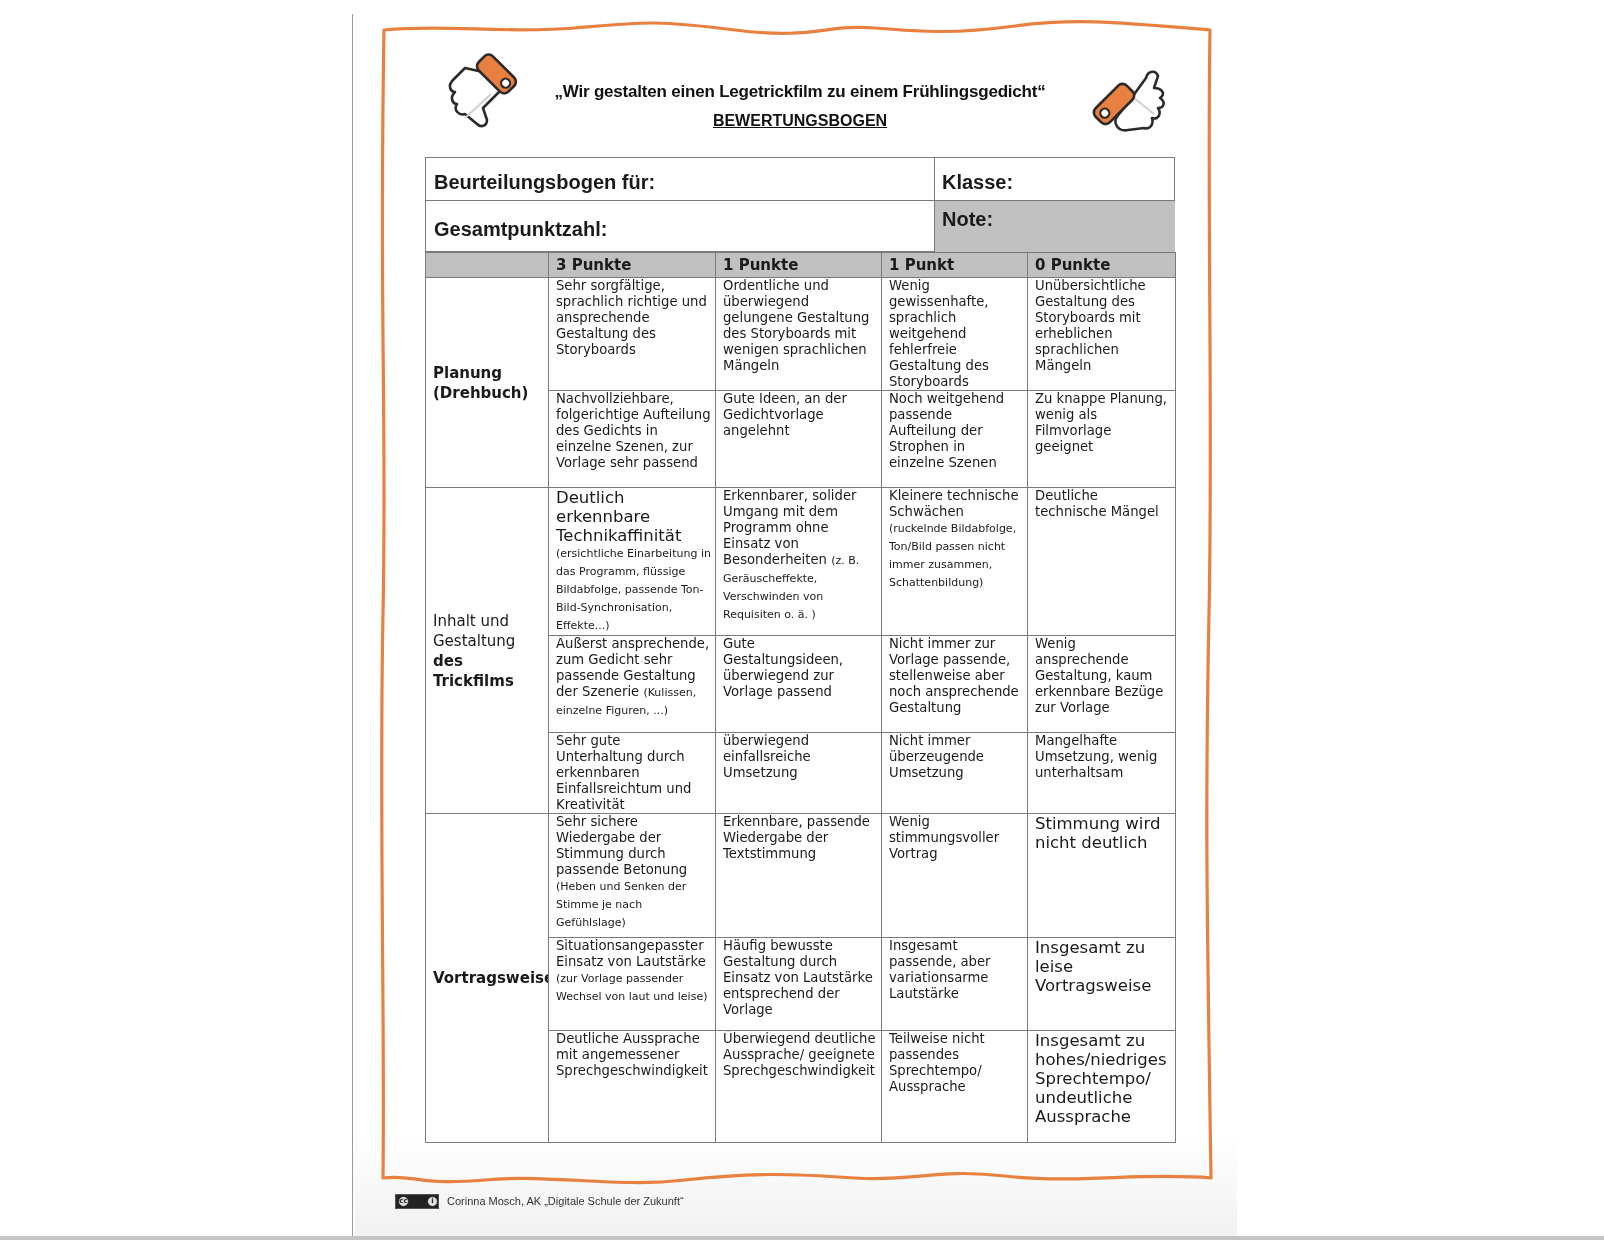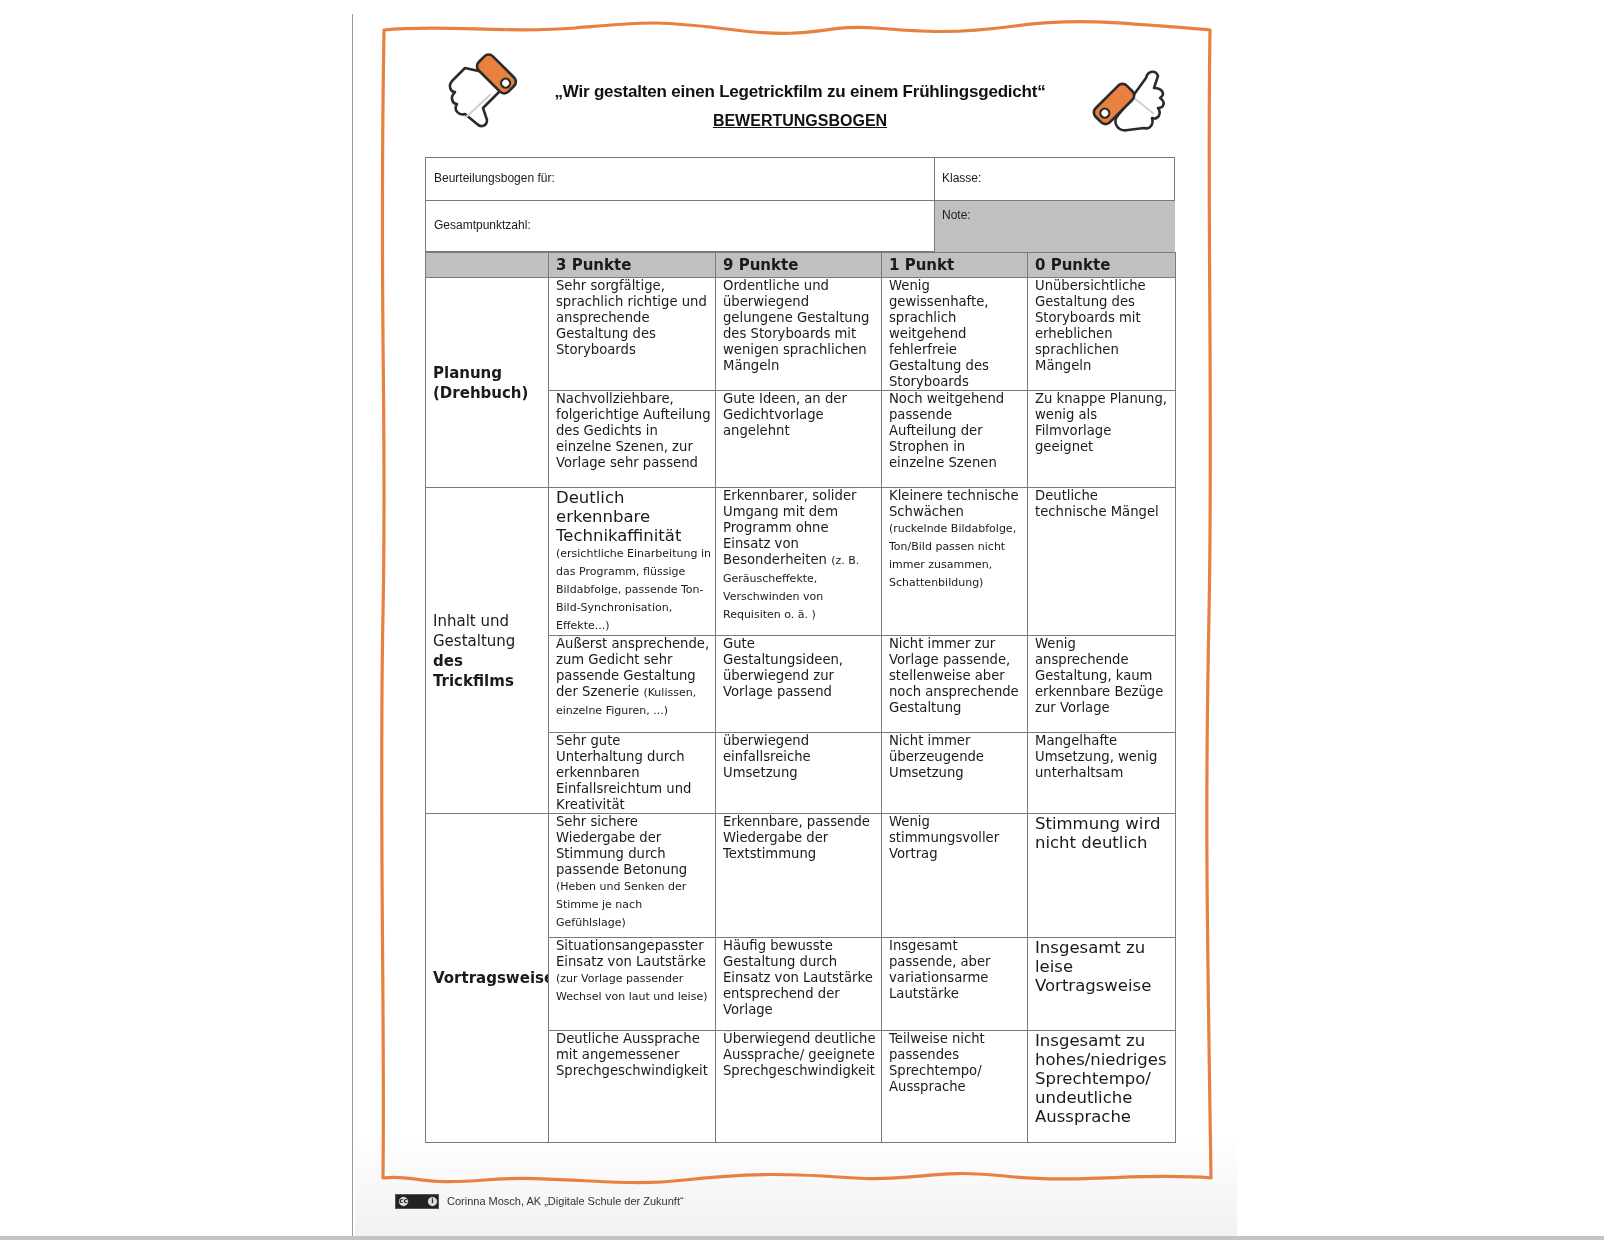--- a/index.html
+++ b/index.html
@@ -19,21 +19,21 @@
   .subtitle { position: absolute; left: 470px; top: 112px; width: 660px; text-align: center;
               font-family: "Liberation Sans", sans-serif; font-weight: bold; font-size: 16px;
               text-decoration: underline; color: #111; }
 
   .icon-hand { position: absolute; }
 
   
   .info { position: absolute; left: 425px; top: 157px; width: 750px; height: 95px;
           border: 1px solid #7a7a7a; }
   .info .cell { position: absolute; border-color: #7a7a7a; border-style: solid; border-width: 0;
-                font-family: "Liberation Sans", sans-serif; font-weight: normal; font-size: 12px; }
+                font-family: "Liberation Sans", sans-serif; font-weight: bold; font-size: 20px; }
   .info .c-name { left: 0; top: 0; width: 509px; height: 43px; border-right-width: 1px; border-bottom-width: 1px; padding: 13px 0 0 8px; }
   .info .c-klasse { left: 509px; top: 0; width: 240px; height: 43px; border-bottom-width: 1px; padding: 13px 0 0 7px; }
   .info .c-total { left: 0; top: 43px; width: 509px; height: 51px; border-right-width: 1px; padding: 17px 0 0 8px; }
   .info .c-note { left: 509px; top: 43px; width: 240px; height: 51px; background: #c0c0c0; padding: 7px 16px 0 7px; }
 
   
   table.rubric { position: absolute; left: 425px; top: 252px; width: 750px; border-collapse: collapse;
                  table-layout: fixed; font-size: 13.2px; line-height: 16px; }
   table.rubric td, table.rubric th { border: 1px solid #7a7a7a; vertical-align: top; padding: 0 4px 0 7px;
                  overflow: hidden; text-align: left; }
@@ -98,21 +98,21 @@
     <col style="width:123px">
       <col style="width:167px">
       <col style="width:166px">
       <col style="width:146px">
       <col style="width:148px">
   </colgroup>
   <thead>
     <tr>
       <th></th>
       <th>3 Punkte</th>
-      <th>9 Punkte</th>
+      <th>1 Punkte</th>
       <th>1 Punkt</th>
       <th>0 Punkte</th>
     </tr>
   </thead>
   <tbody>
 
     <tr style="height:113px">
       <td class="crit" rowspan="2">
         <b>Planung</b><br><b>(Drehbuch)</b>
       </td>

